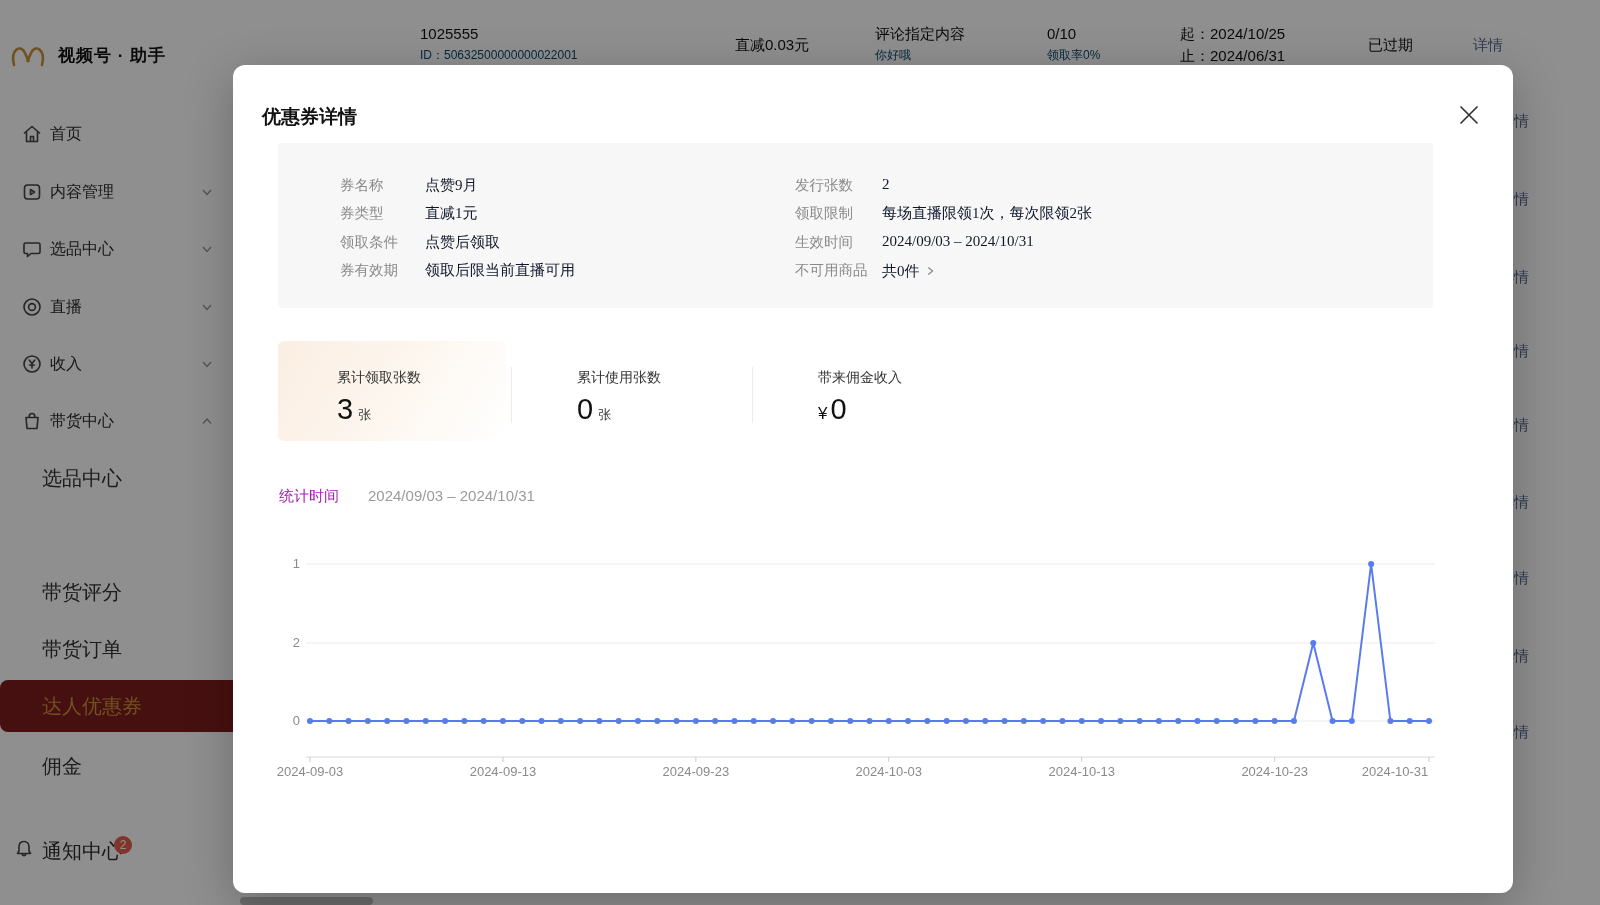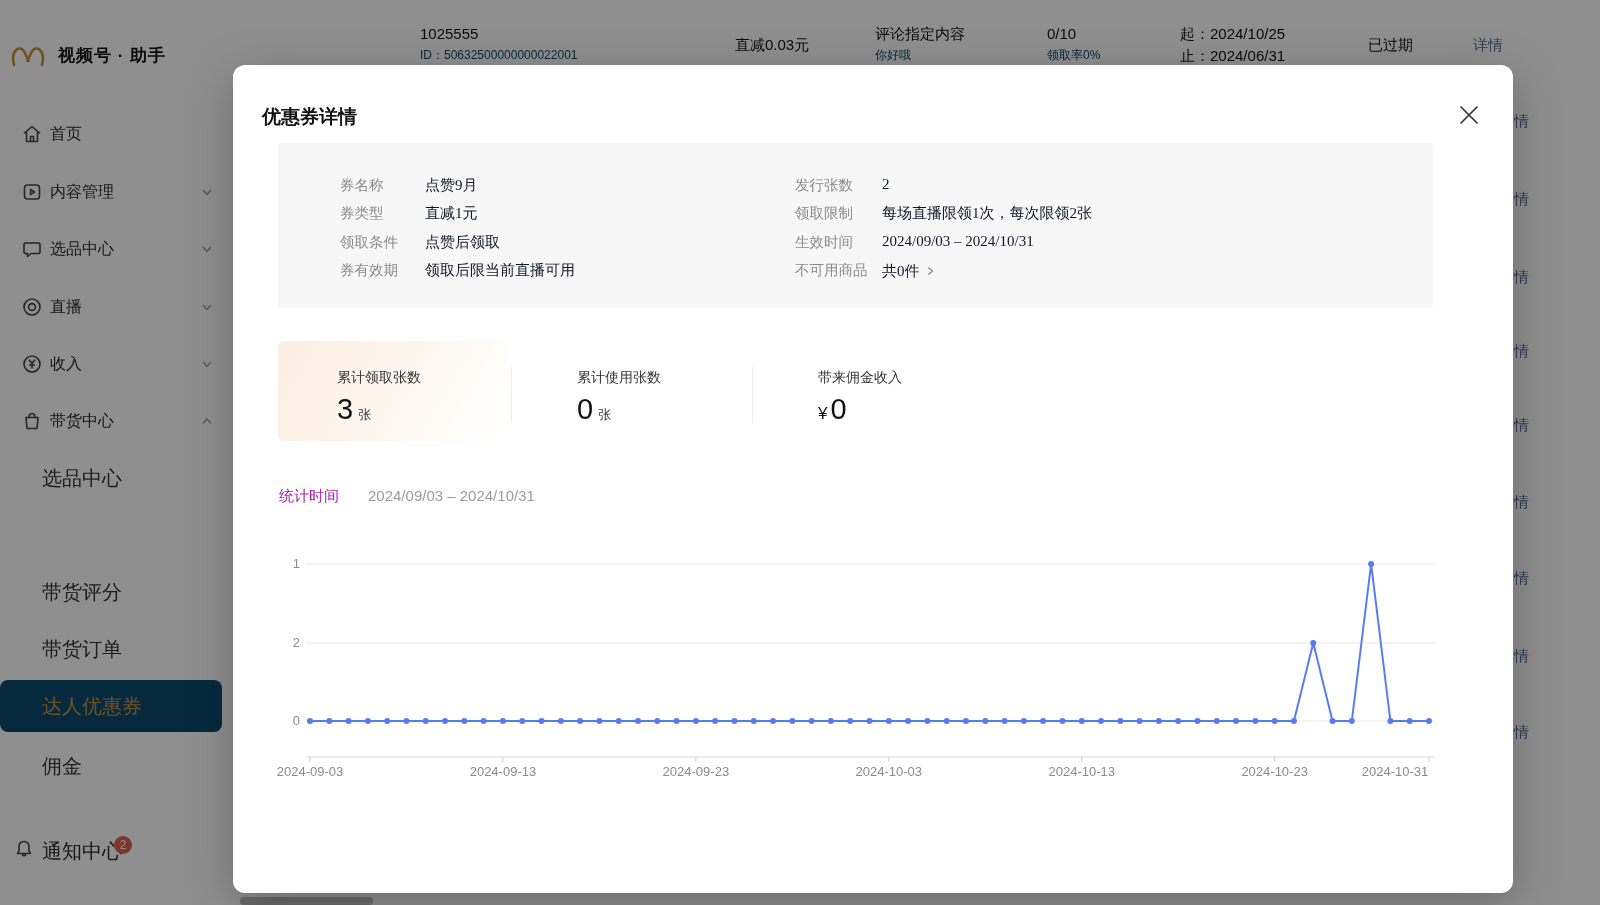--- a/index.html
+++ b/index.html
@@ -10,21 +10,21 @@
   .bg-page{position:absolute;inset:0;background:#fff;z-index:0;}
   .sidebar{position:absolute;left:0;top:0;width:232px;height:905px;background:#fff;}
   .logo-row{position:absolute;left:8px;top:40px;display:flex;align-items:center;gap:10px;}
   .logo-text{font-size:17px;font-weight:600;color:#111;letter-spacing:1px;}
   .nav-item{position:absolute;left:8px;width:232px;height:44px;display:flex;align-items:center;cursor:pointer;}
   .nav-item .nicon{position:absolute;left:12px;width:24px;height:24px;}
   .nav-item .nlabel{position:absolute;left:42px;font-size:16px;color:#2b2b2b;}
   .nav-item .chev{position:absolute;left:192px;width:14px;height:14px;}
   .sub-item{position:absolute;left:0;width:222px;height:52px;display:flex;align-items:center;cursor:pointer;border-radius:8px;}
   .sub-item .slabel{position:absolute;left:42px;font-size:20px;color:#333;}
-  .sub-item.active{background:#0c4a6e;}
+  .sub-item.active{background:#7f1d1d;padding-left:33px;}
   .sub-item.active .slabel{color:#c9913c;}
   .notif{position:absolute;left:0;top:827px;width:232px;height:44px;}
   .notif .nicon{position:absolute;left:12px;top:10px;width:24px;height:24px;}
   .notif .nlabel{position:absolute;left:42px;top:11px;font-size:20px;color:#2b2b2b;}
   .badge{position:absolute;left:114px;top:9px;min-width:18px;height:18px;border-radius:9px;background:#e35d4f;
          color:#fff;font-size:12px;display:flex;align-items:center;justify-content:center;padding:0 4px;box-sizing:border-box;}
   
   .bg-row .pri{font-size:15px;color:#111;white-space:nowrap;}
   .bg-row .sec{font-size:12px;color:#0c4a6e;white-space:nowrap;}
   .bg-link{font-size:15px;color:#576b95;white-space:nowrap;cursor:pointer;}

